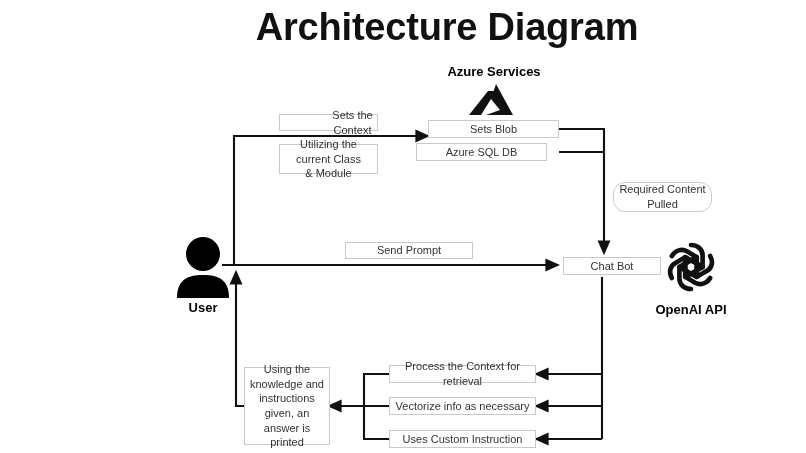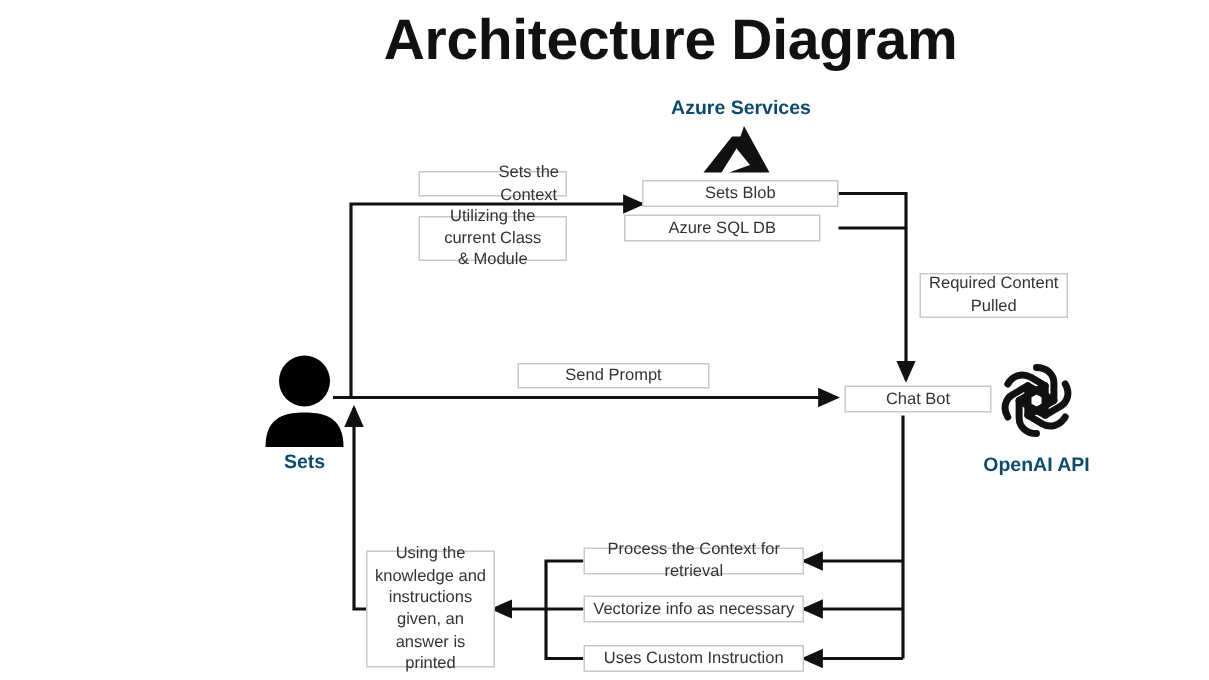--- a/index.html
+++ b/index.html
@@ -16,21 +16,21 @@
 
   .title{
     position:absolute;left:0;top:6px;width:806px;
     text-align:center;
     font-size:38px;font-weight:bold;color:#111111;
     letter-spacing:-0.2px;
   }
 
   .grp-label{
     position:absolute;text-align:center;
-    font-size:13px;font-weight:bold;color:#0c4a6e;
+    font-size:13px;font-weight:bold;color:#000000;
   }
 
   .node{
     position:absolute;box-sizing:border-box;
     border:1px solid #c9c9c9;background:#ffffff;
     color:#333333;font-size:11px;
     display:flex;align-items:center;justify-content:center;
     text-align:center;line-height:1.32;
   }
 
@@ -94,31 +94,31 @@
   </div>
 
   <div class="node" style="left:384px;top:120px;width:131px;height:18px;">Sets Blob</div>
 
   <div class="node" style="left:372px;top:143px;width:131px;height:18px;">Azure SQL DB</div>
 
   <div class="node" style="left:235px;top:114px;width:99px;height:17px;padding-left:48px;">Sets the Context</div>
 
   <div class="node" style="left:235px;top:144px;width:99px;height:30px;padding:0 12px;">Utilizing the current Class &amp; Module</div>
 
-  <div class="node" style="left:569px;top:182px;width:99px;height:30px;padding:0 3px;">Required Content Pulled</div>
+  <div class="node" style="left:569px;top:182px;width:99px;height:30px;padding:0 3px;border-radius:12px;">Required Content Pulled</div>
 
   <div class="node" style="left:301px;top:242px;width:128px;height:17px;">Send Prompt</div>
 
   <div class="user-icon" style="left:130px;top:236px;width:58px;height:62px;">
     <svg viewBox="0 0 58 62" width="58" height="62">
       <circle cx="29" cy="18" r="17" fill="#000000"></circle>
       <path d="M3,62 C3,44 13,39 29,39 C45,39 55,44 55,62 Z" fill="#000000"></path>
     </svg>
   </div>
-  <div class="grp-label" style="left:130px;top:300px;width:58px;">Sets</div>
+  <div class="grp-label" style="left:130px;top:300px;width:58px;">User</div>
 
   <div class="node" style="left:519px;top:257px;width:98px;height:18px;">Chat Bot</div>
 
   <div class="openai-logo" style="left:618px;top:238px;width:58px;height:58px;">
     <svg viewBox="0 0 100 100" width="58" height="58">
       <g fill="none" stroke="#111111" stroke-width="8" stroke-linejoin="round" stroke-linecap="round">
         <path d="M50,12 C62,12 70,20 70,30 L70,50 L50,62 L30,50"></path>
         <path d="M83,31 C89,41 86,52 77,57 L60,67 L40,56 L40,33"></path>
         <path d="M83,69 C77,79 66,82 57,77 L40,67 L40,44 L60,33"></path>
         <path d="M50,88 C38,88 30,80 30,70 L30,50 L50,38 L70,50"></path>

